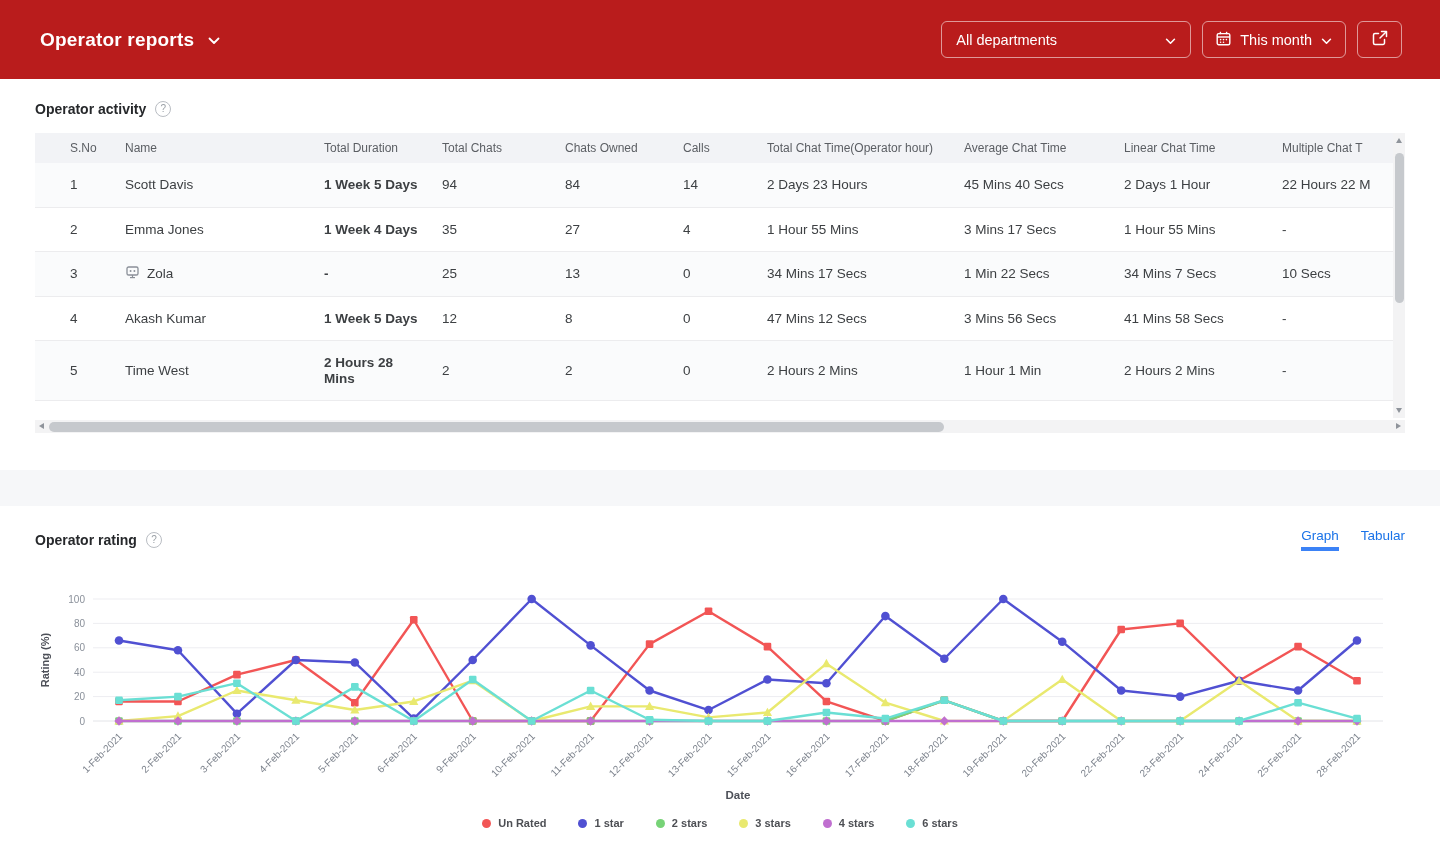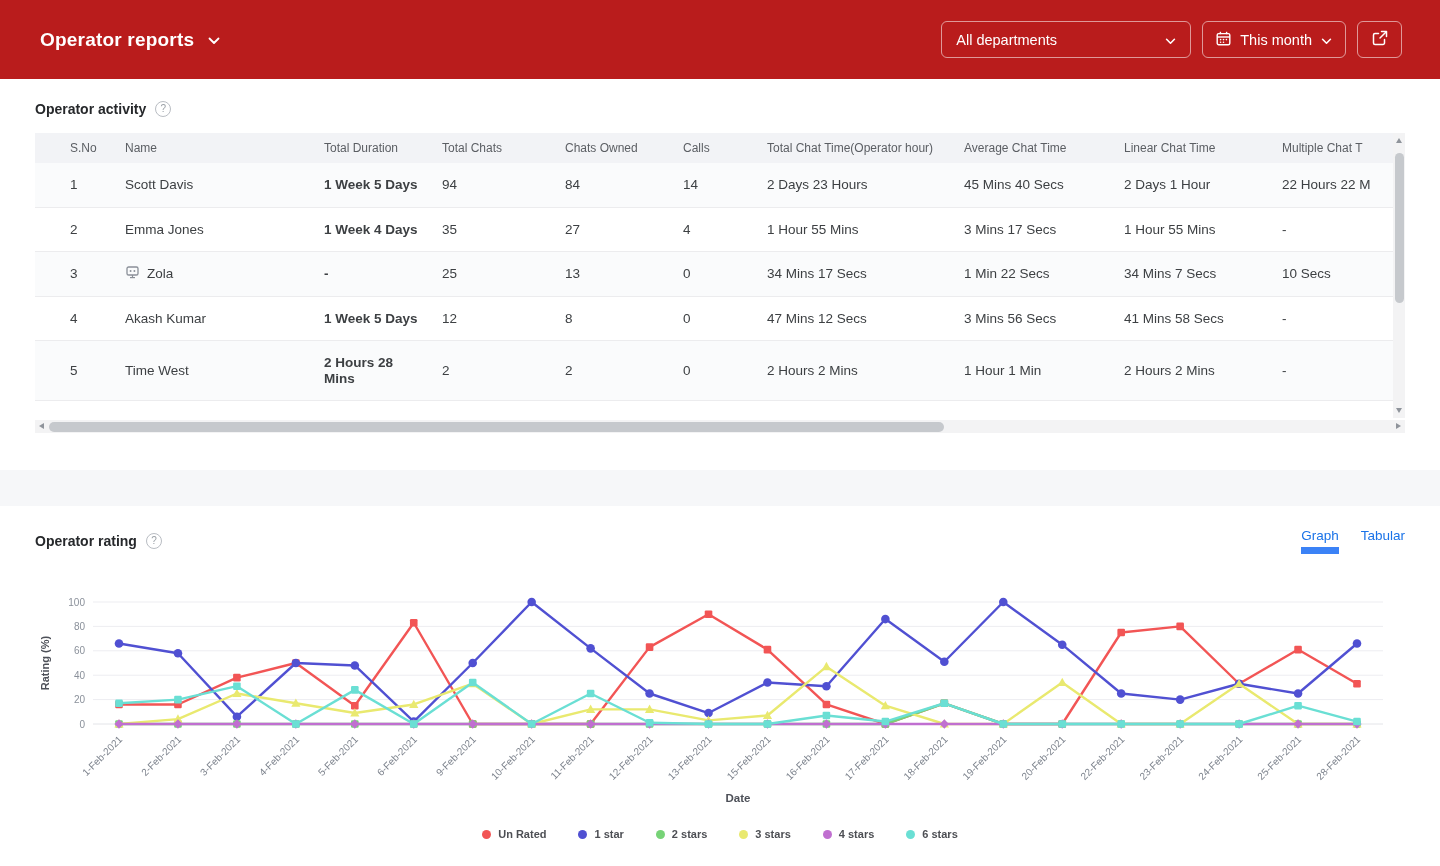--- a/index.html
+++ b/index.html
@@ -65,24 +65,24 @@
   .hscroll { position:relative; width:1370px; height:13px; background:#f3f3f4; margin-top:2px; }
   .hthumb { position:absolute; left:14px; top:1.5px; height:10px; width:895px; background:#c6c9cd; border-radius:5px; }
   .arrow { position:absolute; width:0; height:0; }
   .a-up    { top:5px;  left:3px; border-left:3.5px solid transparent; border-right:3.5px solid transparent; border-bottom:5px solid #8f949b; }
   .a-down  { bottom:5px; left:3px; border-left:3.5px solid transparent; border-right:3.5px solid transparent; border-top:5px solid #8f949b; }
   .a-left  { left:4px; top:3px; border-top:3.5px solid transparent; border-bottom:3.5px solid transparent; border-right:5px solid #8f949b; }
   .a-right { right:4px; top:3px; border-top:3.5px solid transparent; border-bottom:3.5px solid transparent; border-left:5px solid #8f949b; }
   
   .tabs { display:flex; gap:22px; font-size:13.5px; }
   .tab { color:#1a73e8; cursor:pointer; padding-bottom:4px; }
-  .tab.active { border-bottom:7px solid #3b82f6; }
+  .tab.active { border-bottom:4px solid #3b82f6; }
   .chart-wrap { margin-top:12px; }
   #chart-legend {
-    display:flex; justify-content:center; gap:32px; margin-top:14px;
+    display:flex; justify-content:center; gap:32px; margin-top:6px;
     font-size:11px; font-weight:bold; color:#4d4f54;
   }
   .legend-item { display:flex; align-items:center; gap:7px; cursor:pointer; }
   .legend-dot { width:9px; height:9px; border-radius:50%; display:inline-block; }
 </style>
 </head>
 <body>
 
 <header class="topbar">
   <div class="topbar-title">

